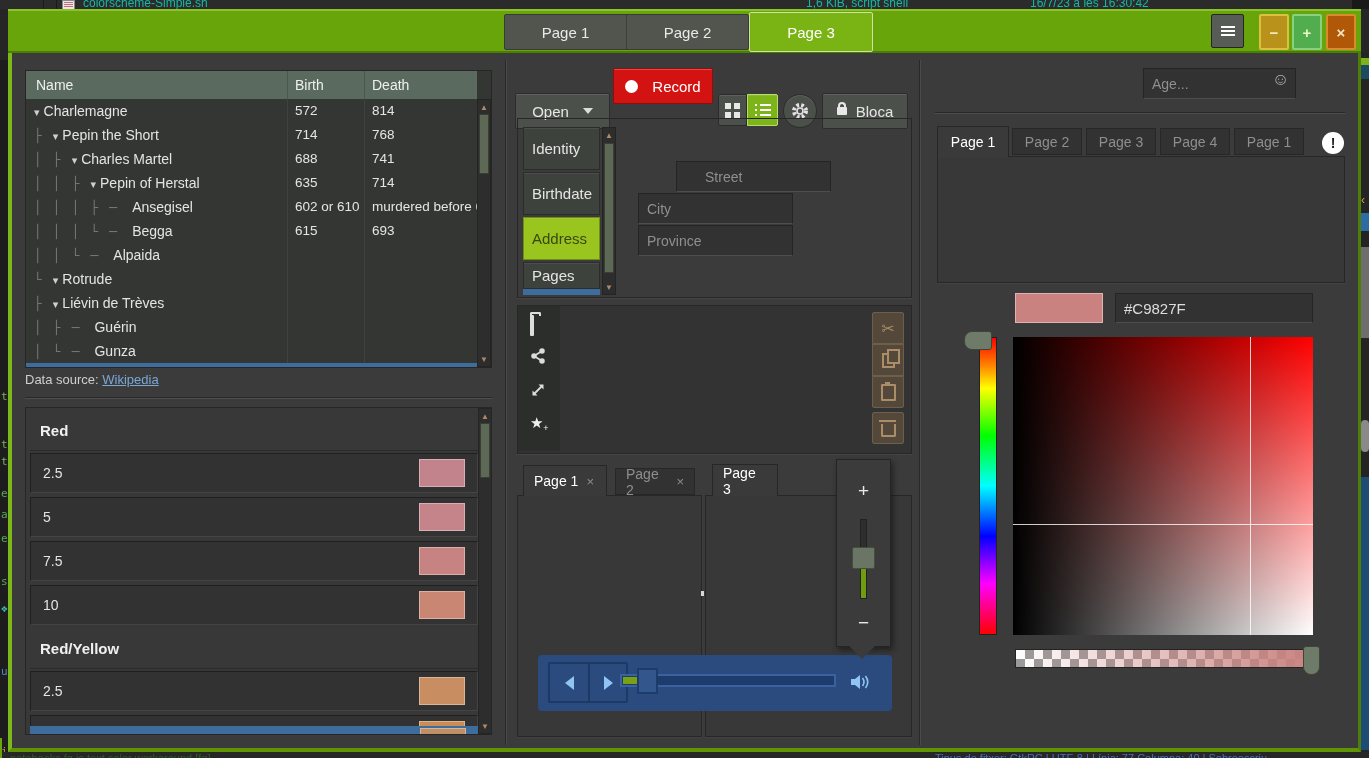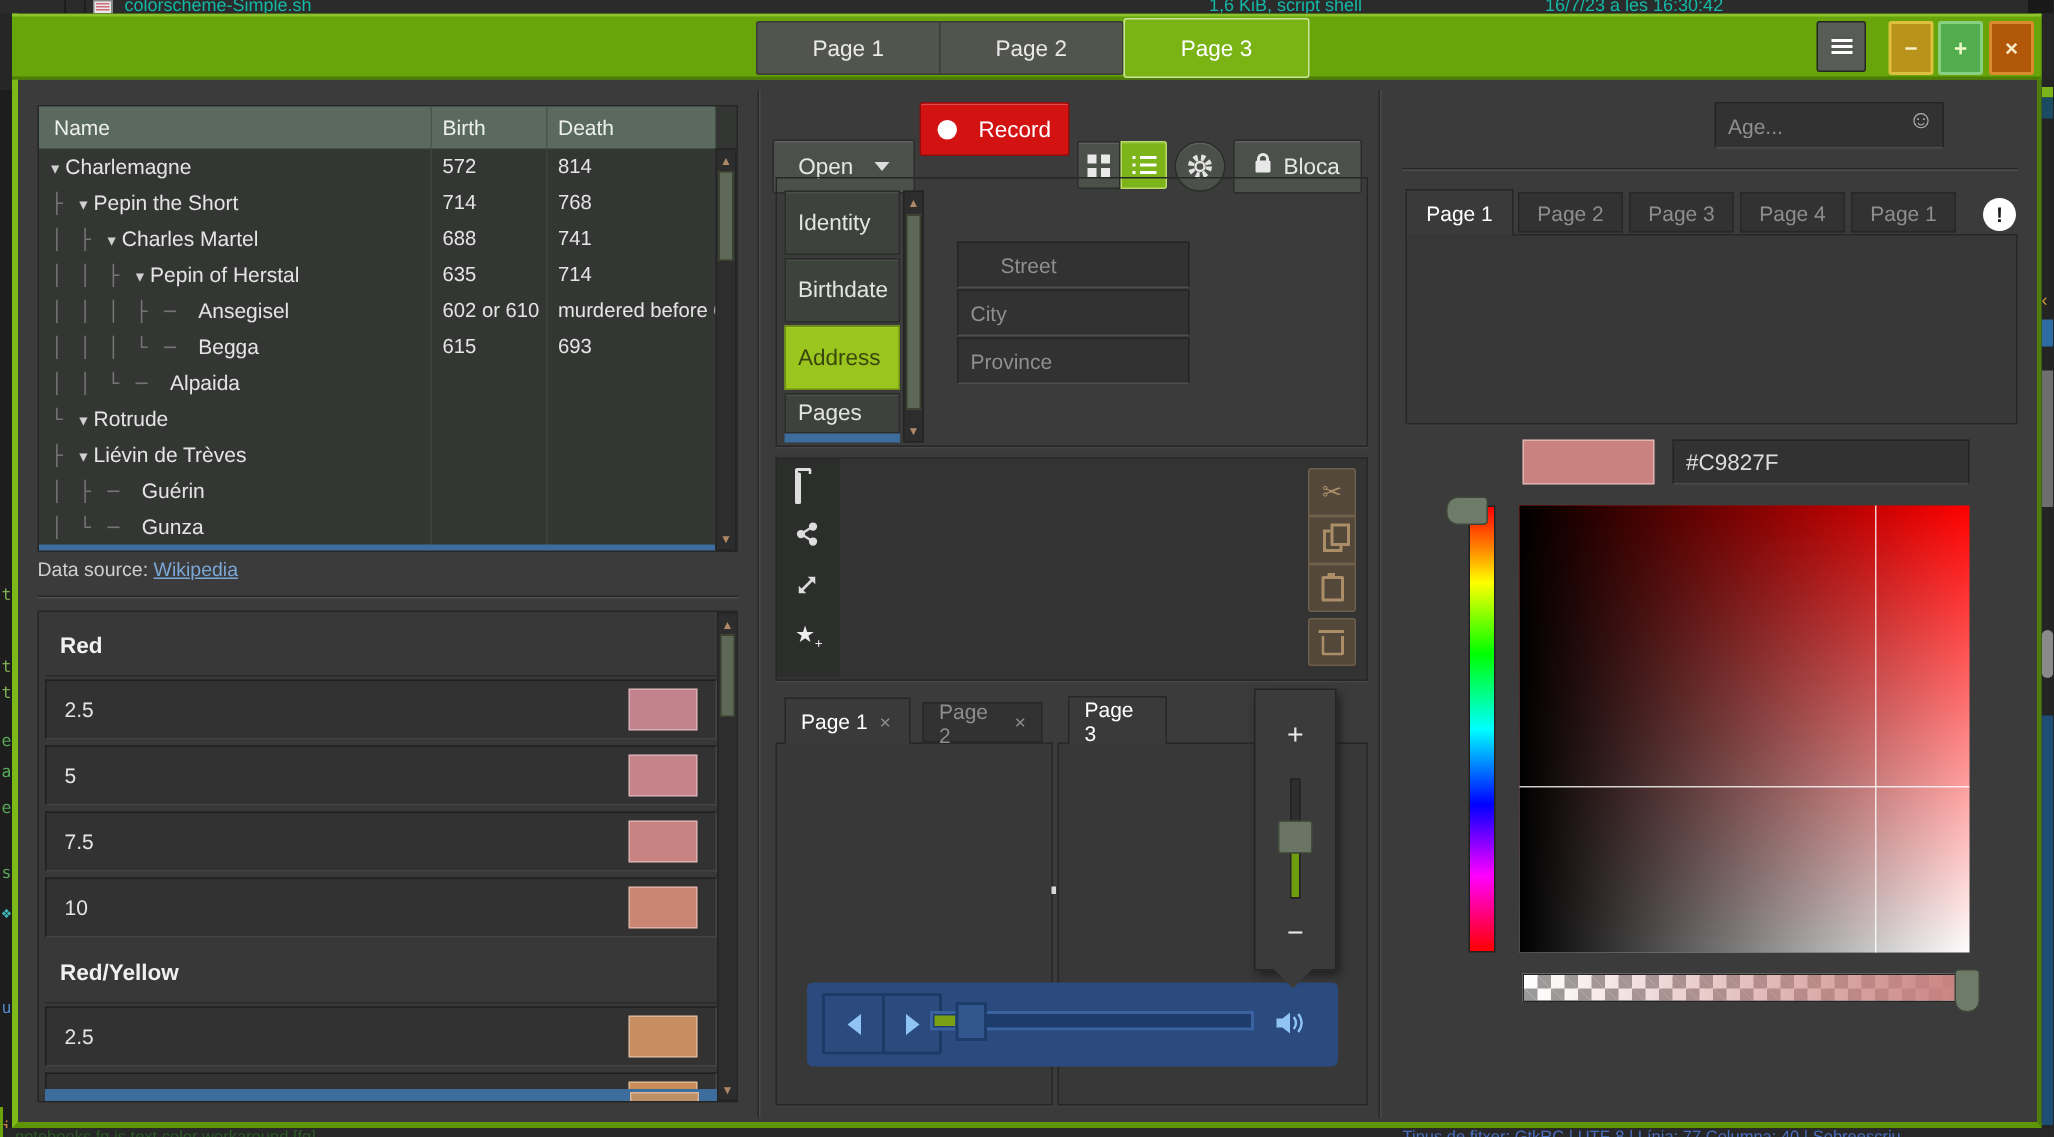--- a/index.html
+++ b/index.html
@@ -357,21 +357,21 @@
     </div>
   <div class="stackitem" style="top:262px;height:27px">
       <span>Pages</span>
     </div>
   <div class="abs selstrip" style="left:523px;top:289px;width:77px;height:6px"></div>
   <div class="abs sb" style="left:602px;top:127px;width:14px;height:168px">
     <div class="ar" style="top:0">▲</div>
     <div class="thumb" style="top:15px;width:10px;height:130px"></div>
     <div class="ar" style="bottom:0;top:auto">▼</div>
   </div>
-  <input class="abs entry" style="left: 638px; top: 161px; width: 155px; height: 31px; padding-left: 28px;" readonly="" placeholder="Street">
+  <input class="abs entry" style="left: 676px; top: 161px; width: 155px; height: 31px; padding-left: 28px;" readonly="" placeholder="Street">
   <input class="abs entry" style="left: 638px; top: 193px; width: 155px; height: 31px;" readonly="" placeholder="City">
   <input class="abs entry" style="left: 638px; top: 225px; width: 155px; height: 31px;" readonly="" placeholder="Province">
 
   <div class="abs frame" style="left:517px;top:305px;width:393px;height:147px;background:#333"></div>
   <div class="abs iconstrip">
     <span class="lsicon" style="top:11px"><span class="ic-folder"></span></span>
     <span class="lsicon" style="top:42px">
       <svg width="16" height="16">
           <g stroke="#ddd" stroke-width="1.5" fill="#ddd">
         <line x1="12" y1="3" x2="4" y2="8"></line>

